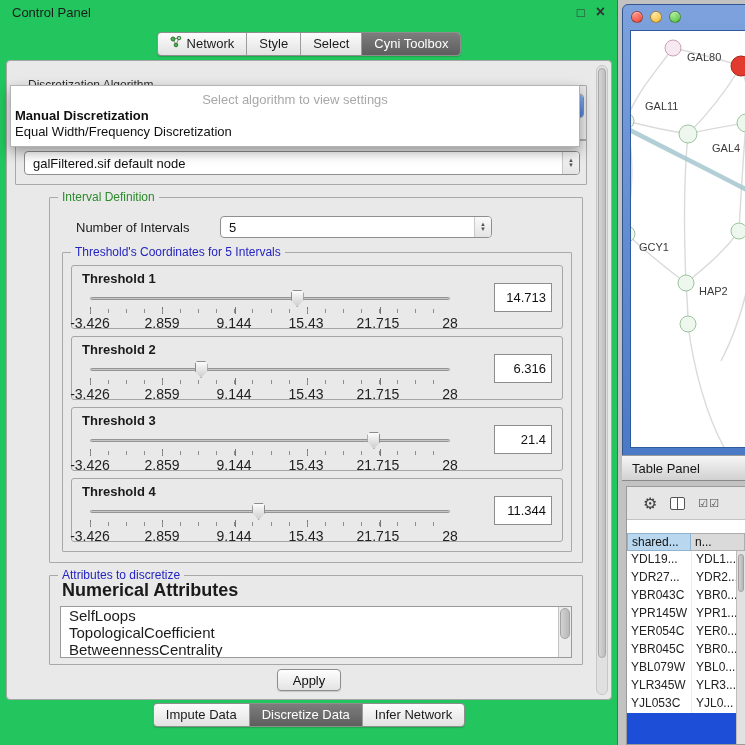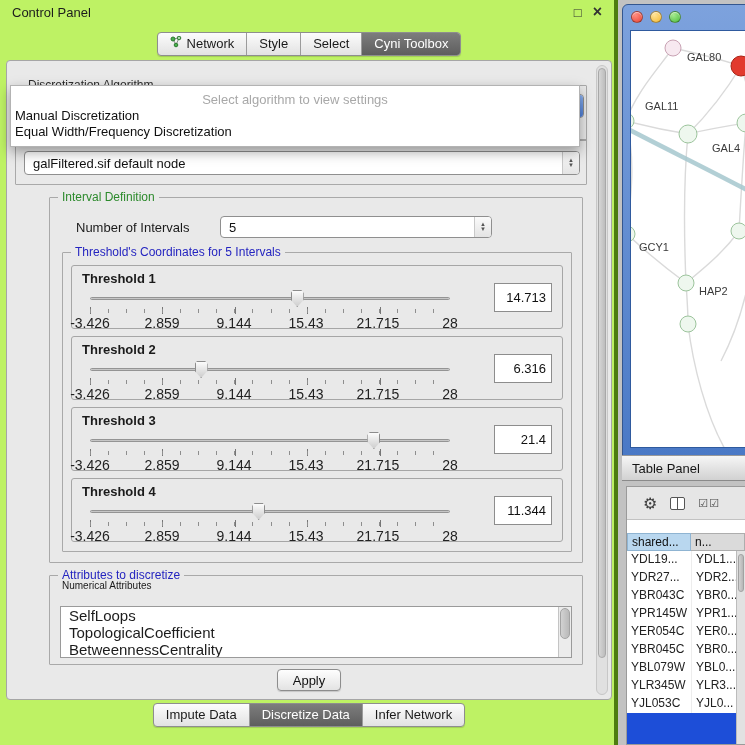--- a/index.html
+++ b/index.html
@@ -1,21 +1,21 @@
 <!DOCTYPE html>
 <html><head>
 <meta charset="utf-8">
 <style>
   *{margin:0;padding:0;box-sizing:border-box}
   html,body{width:745px;height:745px}
   body{font-family:"Liberation Sans",sans-serif;background:#c2c2c2;overflow:hidden}
   .stage{position:relative;width:745px;height:745px;overflow:hidden;background:#c2c2c2}
 
   
-  .control-panel{position:absolute;left:0;top:0;width:618px;height:745px;background:#bef264;border-right:4px solid #4d7c0f}
+  .control-panel{position:absolute;left:0;top:0;width:618px;height:745px;background:#22c55e;border-right:1px solid #4d7c0f}
   .titlebar{position:absolute;left:0;top:0;width:100%;height:24px;display:flex;align-items:center;padding:0 12px;font-size:13px;color:#1c1c1c}
   .titlebar .spacer{flex:1}
   .win-btn{color:#333;margin-left:11px;cursor:default}
   .win-btn.sq{font-size:13px}
   .win-btn.x{font-weight:bold;font-size:16px;line-height:14px}
 
   .tabbar{position:absolute;left:0;width:618px;display:flex;justify-content:center}
   .tabbar.top{top:32px}
   .tabbar.bottom{top:703px}
   .seg{display:inline-flex;border:1px solid #8e8e8e;border-radius:4px;overflow:hidden;background:linear-gradient(#fcfcfc,#e2e2e2);box-shadow:0 1px 1px rgba(0,0,0,.15)}
@@ -34,37 +34,37 @@
 
   .combo{position:absolute;background:#fff;border:1px solid #8f8f8f;border-radius:4px;font-size:13px;display:flex;align-items:center;overflow:hidden}
   .combo .ctxt{flex:1;padding:0 8px;white-space:nowrap;overflow:hidden;color:#111}
   .combo .cstep{width:17px;align-self:stretch;display:flex;flex-direction:column;align-items:center;justify-content:center;color:#555;font-size:6px;line-height:5px;border-left:1px solid #c9c9c9;background:linear-gradient(#fafafa,#e4e4e4)}
   .combo .cstep.blue{background:linear-gradient(#8db3f2,#4d7ed8);color:#fff;border-left:1px solid #3f6cc0}
 
   
   .overlay{position:absolute;left:10px;top:85px;width:570px;background:#fff;border:1px solid #b3b3b3;box-shadow:0 5px 12px rgba(0,0,0,.35);z-index:30;padding:6px 0}
   .overlay .hint{text-align:center;color:#a8a8a8;font-size:13px;height:16px;line-height:16px}
   .overlay .opt{font-size:13px;height:16px;line-height:16px;padding:0 4px;color:#101010;cursor:default}
-  .overlay .opt.bold{font-weight:normal}
+  .overlay .opt.bold{font-weight:bold}
 
   
   .tpanel{position:absolute;left:8px;width:492px;height:64px;border:1px solid #a6a6a6;border-radius:3px;background:#e9e9e9}
   .tlabel{position:absolute;left:10px;top:5px;font-size:13px;font-weight:bold;color:#1a1a1a}
   .slider{position:absolute;left:18px;top:22px;width:360px;height:18px}
   .track{position:absolute;left:0;right:0;top:9px;height:3px;background:linear-gradient(#cfcfcf,#bdbdbd);border:1px solid #949494;border-radius:2px}
   .thumb{position:absolute;top:2px;width:13px;height:17px;margin-left:-7px;background:linear-gradient(#ffffff,#cbcbcb);clip-path:polygon(18% 0,82% 0,100% 18%,100% 58%,50% 100%,0 58%,0 18%);box-shadow:inset 0 0 0 1px #8c8c8c;z-index:2}
   .ruler{position:absolute;left:18px;top:41px;width:361px;height:7px}
   .ruler .major{position:absolute;left:0;right:-1px;top:0;height:7px;background:repeating-linear-gradient(90deg,#767676 0,#767676 1px,transparent 1px,transparent 20%)}
   .ruler .minor{position:absolute;left:0;right:0;top:2px;height:4px;background:repeating-linear-gradient(90deg,#8e8e8e 0,#8e8e8e 1px,transparent 1px,transparent 5%)}
   .ticklabels{position:absolute;left:18px;top:49px;width:360px;height:11px}
   .ticklabels span{position:absolute;transform:translateX(-50%);font-size:14px;color:#222;white-space:nowrap}
   .vbox{position:absolute;right:10px;top:17px;width:58px;height:29px;background:#fff;border:1px solid #8d8d8d;font-size:13px;color:#111;display:flex;align-items:center;justify-content:flex-end;padding-right:5px}
 
   
-  .attr-heading{position:absolute;left:12px;top:4px;font-size:10px;font-weight:normal;color:#1a1a1a}
+  .attr-heading{position:absolute;left:12px;top:4px;font-size:18px;font-weight:bold;color:#1a1a1a}
   .listbox{position:absolute;left:10px;top:30px;width:512px;height:52px;background:#fff;border:1px solid #9a9a9a;overflow:hidden}
   .listbox .li{font-size:15px;color:#1c1c1c;line-height:17px;padding-left:8px;white-space:nowrap}
   .list-vscroll{position:absolute;right:0;top:0;bottom:0;width:13px;background:#ececec;border-left:1px solid #c4c4c4}
   .list-vscroll .vthumb{position:absolute;left:1px;right:1px;top:1px;height:62%;background:linear-gradient(90deg,#d2d2d2,#b9b9b9);border:1px solid #a3a3a3;border-radius:5px}
 
   .apply-btn{position:absolute;left:50%;transform:translateX(-50%);top:608px;width:64px;height:22px;background:linear-gradient(#fefefe,#e3e3e3);border:1px solid #8d8d8d;border-radius:4px;font-size:13px;color:#111;font-family:"Liberation Sans",sans-serif;box-shadow:0 1px 1px rgba(0,0,0,.15)}
 
   
   .network-window{position:absolute;left:622px;top:4px;width:140px;height:452px;background:linear-gradient(#7da2dd,#4a79c6);border:1px solid #33568f;border-radius:6px 6px 0 0}
   .traffic{position:absolute;top:6px;left:8px;display:flex;gap:7px}

